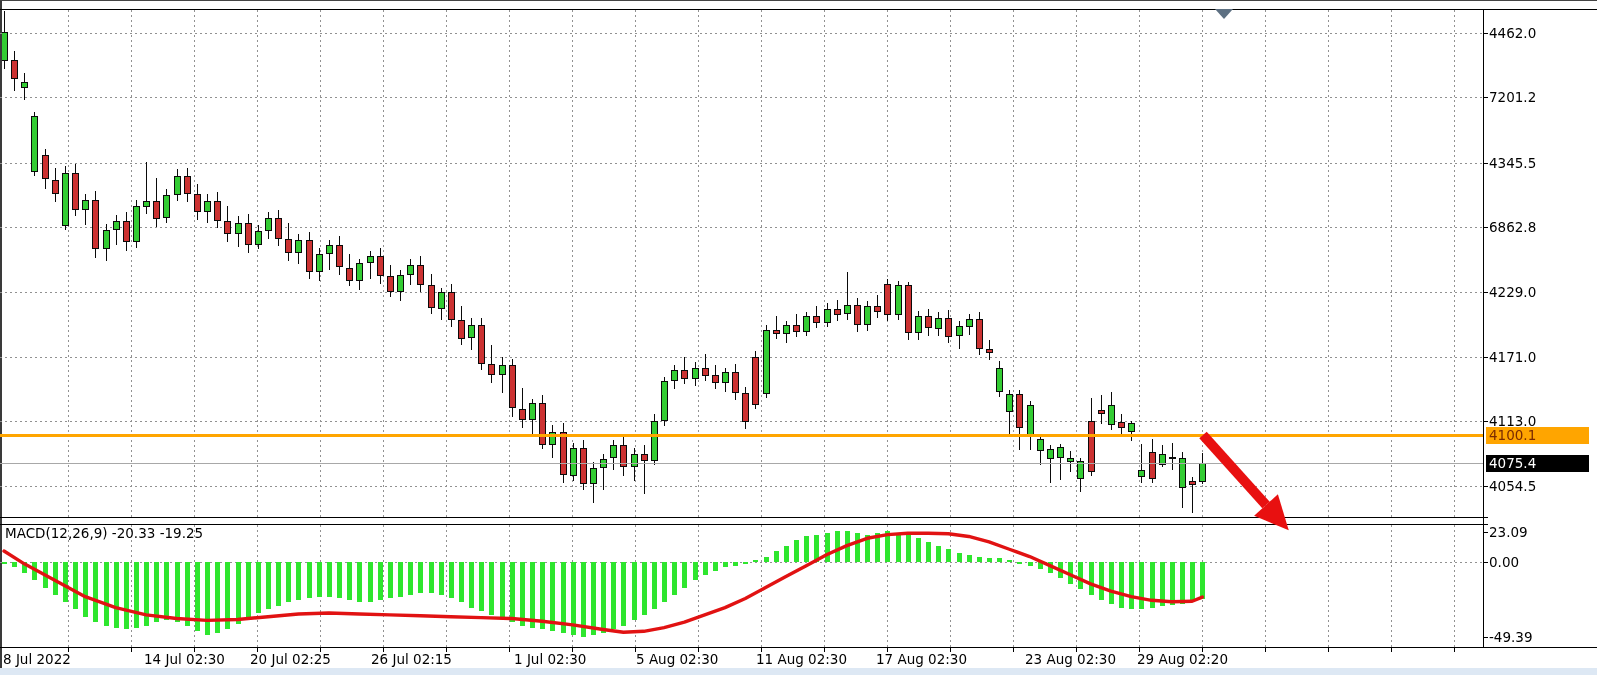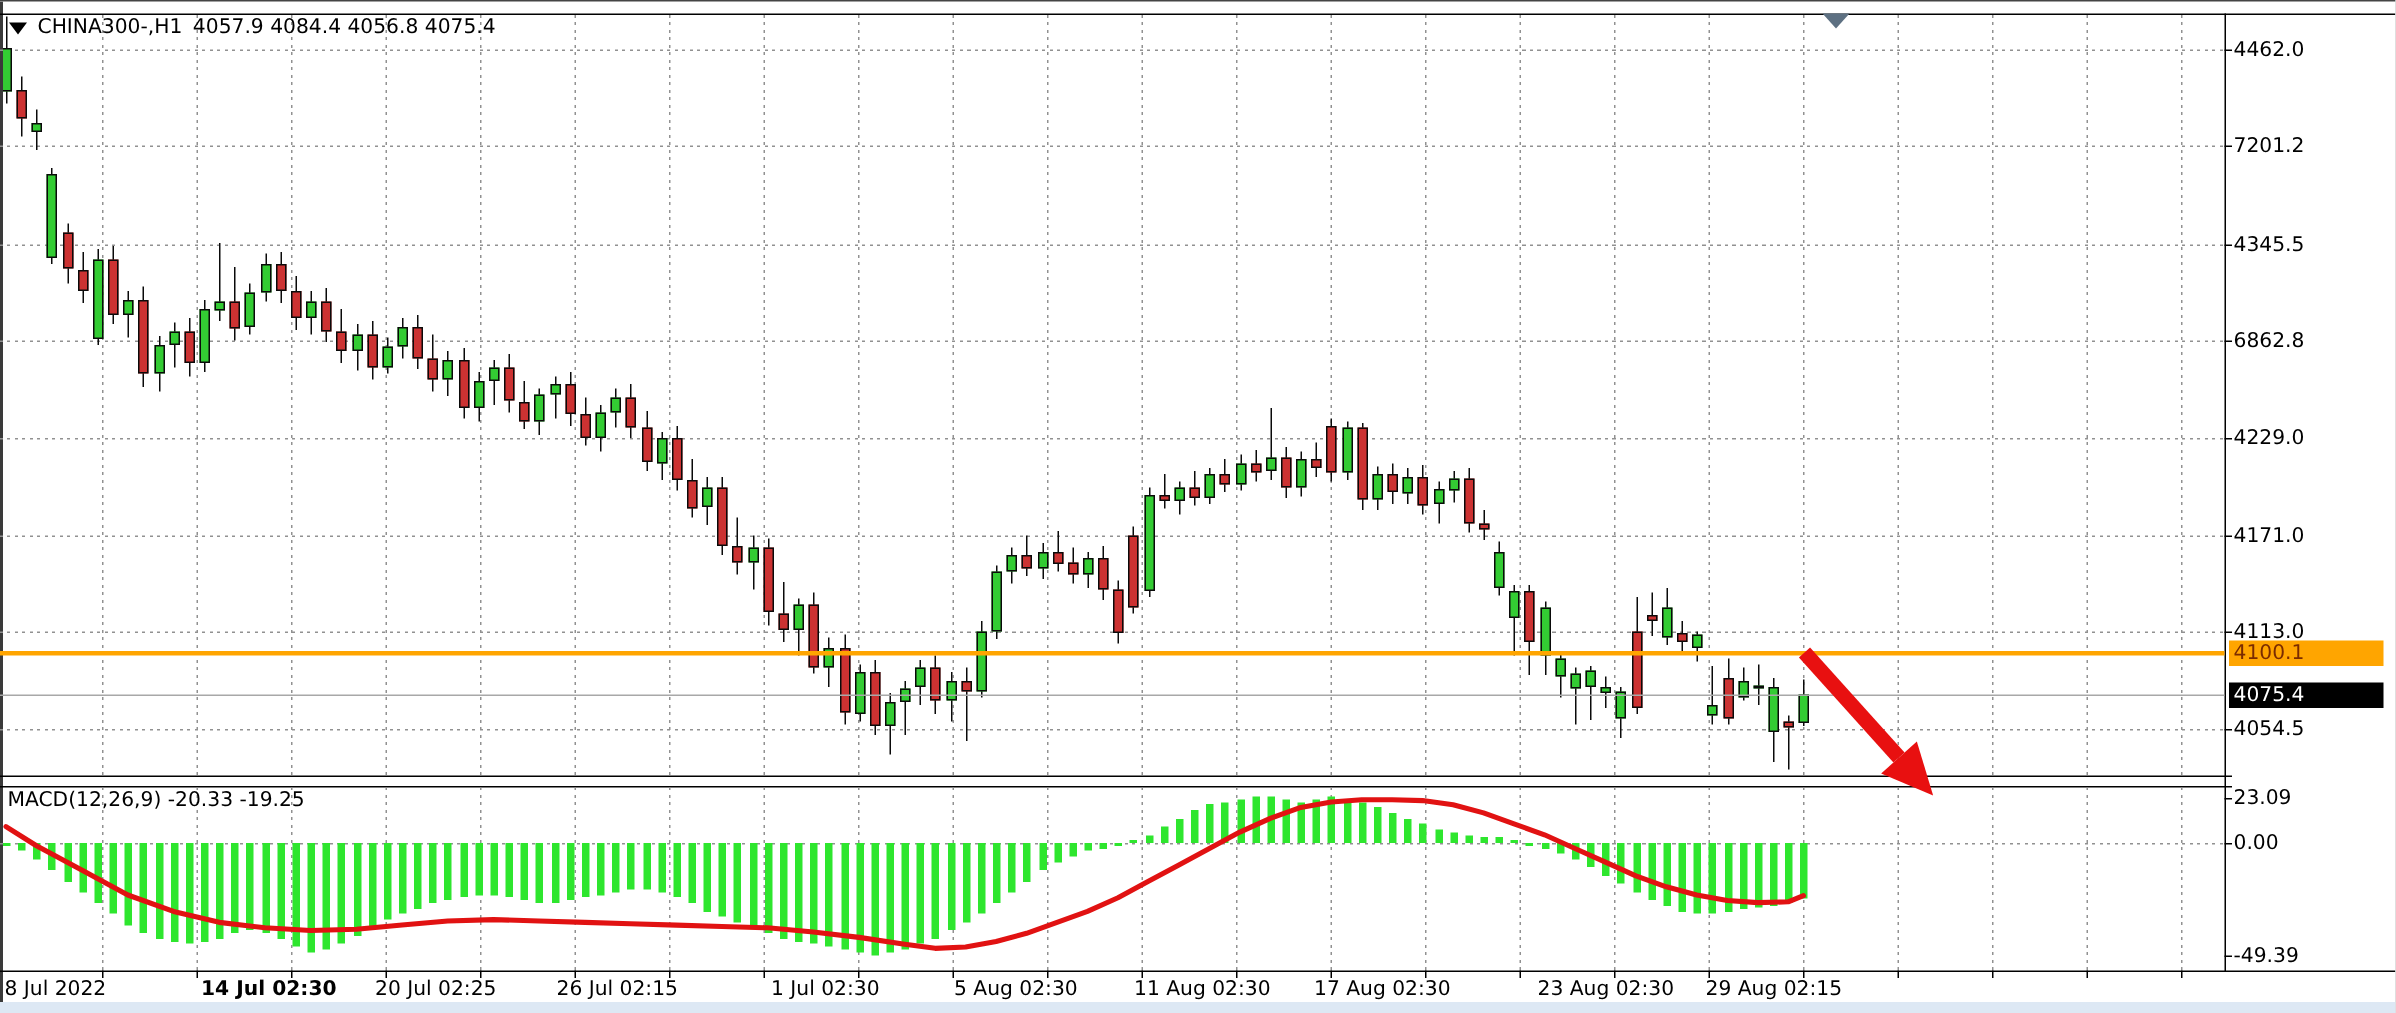--- a/index.html
+++ b/index.html
@@ -503,46 +503,41 @@
       <div class="axis-label" style="top:154px;">4345.5</div>
       <div class="axis-label" style="top:218px;">6862.8</div>
       <div class="axis-label" style="top:283px;">4229.0</div>
       <div class="axis-label" style="top:348px;">4171.0</div>
       <div class="axis-label" style="top:412px;">4113.0</div>
       <div class="axis-label" style="top:477px;">4054.5</div>
       <div class="axis-label" style="top:523px;">23.09</div>
       <div class="axis-label" style="top:553px;">0.00</div>
       <div class="axis-label" style="top:628px;">-49.39</div>
       <div class="date-label" style="left:3px;">8 Jul 2022</div>
-      <div class="date-label" style="left:134px;font-weight:bold;">14 Jul 02:30</div>
+      <div class="date-label" style="left:144px;">14 Jul 02:30</div>
       <div class="date-label" style="left:250px;">20 Jul 02:25</div>
       <div class="date-label" style="left:371px;">26 Jul 02:15</div>
       <div class="date-label" style="left:514px;">1 Jul 02:30</div>
       <div class="date-label" style="left:636px;">5 Aug 02:30</div>
       <div class="date-label" style="left:756px;">11 Aug 02:30</div>
       <div class="date-label" style="left:876px;">17 Aug 02:30</div>
       <div class="date-label" style="left:1025px;">23 Aug 02:30</div>
-      <div class="date-label" style="left:1137px;">29 Aug 02:15</div>
+      <div class="date-label" style="left:1137px;">29 Aug 02:20</div>
       <svg width="1597" height="675">
         <polyline points="4,550.056 24.31,562.824 54.775,579.24 85.24,595.656 115.705,606.6 146.17,613.896 176.635,617.544 207.1,619.368 237.565,618.456 268.03,615.72 298.495,612.984 328.96,612.072 359.42499999999995,612.984 389.89,613.896 420.35499999999996,614.808 450.82,615.72 481.28499999999997,616.6320000000001 511.74999999999994,617.544 542.2149999999999,620.28 572.68,623.928 603.145,628.488 623.4549999999999,631.224 643.765,630.312 664.0749999999999,626.664 684.385,621.192 704.6949999999999,613.896 725.005,606.6 745.3149999999999,597.48 765.625,586.5360000000001 785.935,575.592 806.245,564.648 826.555,553.704 846.8649999999999,544.584 867.175,537.288 887.4849999999999,533.64 907.795,532.1808 928.1049999999999,532.1808 948.415,532.728 968.7249999999999,535.4639999999999 989.035,540.936 1009.3449999999999,548.232 1029.655,555.528 1049.965,564.648 1070.2749999999999,573.768 1090.585,582.888 1110.895,590.184 1131.205,595.656 1151.5149999999999,599.304 1171.8249999999998,600.7632 1192.135,600.216 1202.29,596.112" fill="none" stroke="#e11212" stroke-width="3.4" stroke-linejoin="round" stroke-linecap="round"></polyline>
       </svg>
       <div style="position:absolute;left:0;top:433px;width:1483px;height:3px;background:#ffa500;"></div>
       <div class="axis-label boxed" style="left:1486px;top:426px;width:97px;background:#ffa500;color:#7a2b00;">4100.1</div>
       <div style="position:absolute;left:0;top:462px;width:1483px;height:1px;background:#a8a8a8;"></div>
       <div class="axis-label boxed" style="left:1486px;top:454px;width:97px;background:#000000;color:#fff;">4075.4</div>
       <svg width="1597" height="675">
         <line x1="1203" y1="434" x2="1266" y2="504" stroke="#e81010" stroke-width="10"></line>
         <polygon points="1288.7448008751633,529.2720009724037 1254.1072936600453,514.7034357059592 1277.8927063399547,493.2965642940408" fill="#e81010"></polygon>
       </svg>
     </div>
 
-  <div id="title-row">
-    <div id="title-tri"></div>
-    <span>CHINA300-,H1</span>
-    <span>4057.9 4084.4 4056.8 4075.4</span>
-  </div>
 
   <div id="macd-label">MACD(12,26,9) -20.33 -19.25</div>
 
   <div id="scroll-tri"></div>
 
   <div id="bottom-strip"></div>
 </div>
 
 </body></html>

